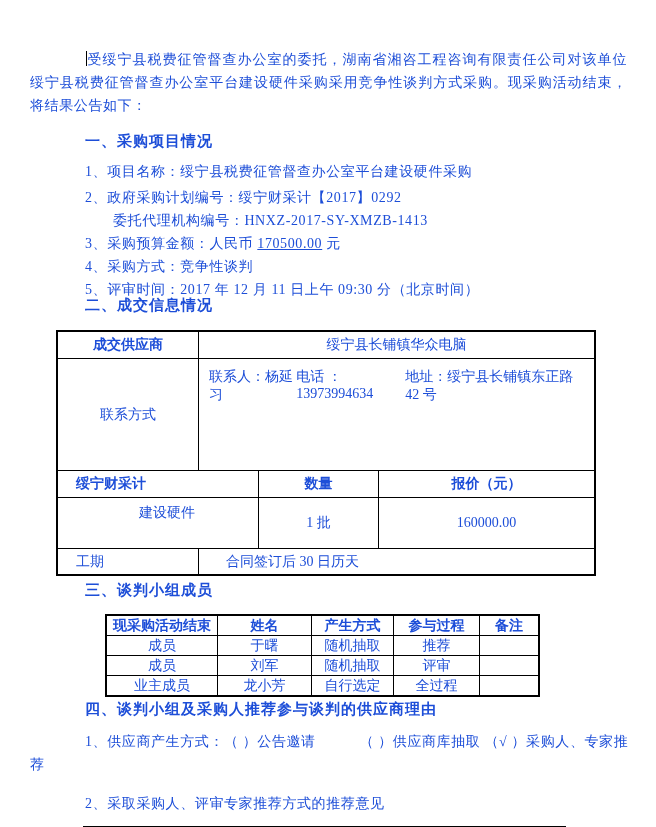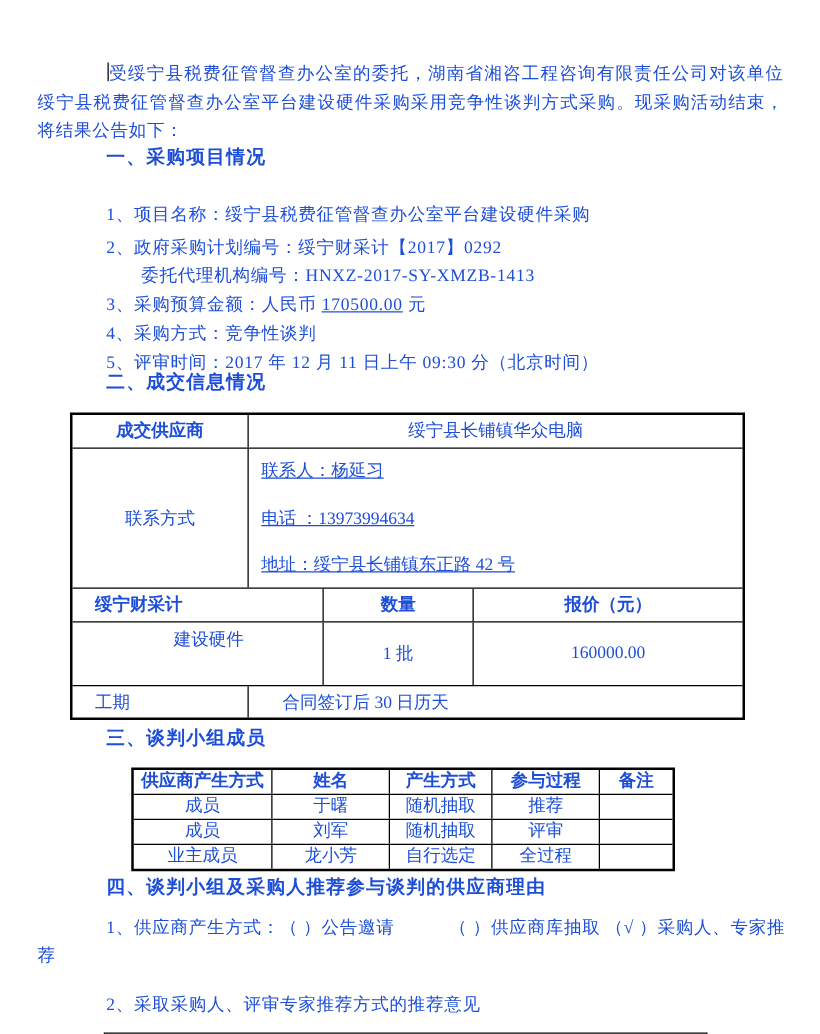--- a/index.html
+++ b/index.html
@@ -25,21 +25,21 @@
   .cc{display:flex;align-items:center;justify-content:center;text-align:center;}
   .r1{height:27px;}
   .r2{height:112px;}
   .r3{height:27px;}
   .r4{height:51px;}
   .r5{height:25px;}
   .w141{width:141px;flex:0 0 141px;}
   .w201{width:201px;flex:0 0 201px;}
   .w120{width:120px;flex:0 0 120px;}
   .grow{flex:1 1 auto;}
-  .contact-cell{display:flex;flex-direction:column;justify-content:space-between;padding:9px 8px 9px 10px;text-decoration:underline;}
+  .contact-cell{display:flex;flex-direction:row;justify-content:space-between;padding:9px 8px 9px 10px;}
   .goods-name{padding:3px 0 0 18px;line-height:23px;}
   .padL18{padding-left:18px;display:flex;align-items:center;}
   .padL27{padding-left:27px;display:flex;align-items:center;}
   .bold{font-weight:bold;}
   
   .t2{position:absolute;left:105px;top:570px;width:435px;box-sizing:border-box;border:2px solid #000;}
   .t2 .row{display:flex;box-sizing:border-box;height:19px;}
   .t2 .row.bb{border-bottom:1px solid #000;height:20px;}
   .t2 .cell{box-sizing:border-box;display:flex;align-items:center;justify-content:center;line-height:18px;}
   .t2 .br{border-right:1px solid #000;}
@@ -54,21 +54,21 @@
   .t3 .co1{flex:0 0 196px;border-right:1px solid #000;}
   .t3 .co2{flex:1 1 auto;}
 </style>
 </head>
 <body>
 
 <div class="page">
 
   <p class="para"><span class="caret"></span><span>受绥宁县税费征管督查办公室的委托，湖南省湘咨工程咨询有限责任公司对该单位绥宁县税费征管督查办公室平台建设硬件采购采用竞争性谈判方式采购。现采购活动结束，将结果公告如下：</span></p>
 
-  <div class="h" style="top:72px">一、采购项目情况</div>
+  <div class="h" style="top:88px">一、采购项目情况</div>
   <div class="line" style="top:119px">1、项目名称：绥宁县税费征管督查办公室平台建设硬件采购</div>
   <div class="line" style="top:145px">2、政府采购计划编号：绥宁财采计【2017】0292</div>
   <div class="line" style="top:168px;left:113px">委托代理机构编号：HNXZ-2017-SY-XMZB-1413</div>
   <div class="line" style="top:191px"><span>3、采购预算金额：人民币 </span><span class="u">170500.00</span><span> 元</span></div>
   <div class="line" style="top:214px">4、采购方式：竞争性谈判</div>
   <div class="line" style="top:237px">5、评审时间：2017 年 12 月 11 日上午 09:30 分（北京时间）</div>
 
   <div class="h" style="top:252px">二、成交信息情况</div>
 
   <div class="t1">
@@ -99,21 +99,21 @@
     <div class="row r5">
       <div class="cell w141 br padL18">工期</div>
       <div class="cell grow padL27">合同签订后 30 日历天</div>
     </div>
   </div>
 
   <div class="h" style="top:537px">三、谈判小组成员</div>
 
   <div class="t2">
     <div class="row bb">
-      <div class="cell c1 br bold">供应商产生方式</div>
+      <div class="cell c1 br bold">现采购活动结束</div>
       <div class="cell c2 br bold">姓名</div>
       <div class="cell c3 br bold">产生方式</div>
       <div class="cell c4 br bold">参与过程</div>
       <div class="cell c5 bold">备注</div>
     </div>
     <div class="row bb">
       <div class="cell c1 br">成员</div>
       <div class="cell c2 br">于曙</div>
       <div class="cell c3 br">随机抽取</div>
       <div class="cell c4 br">推荐</div>

